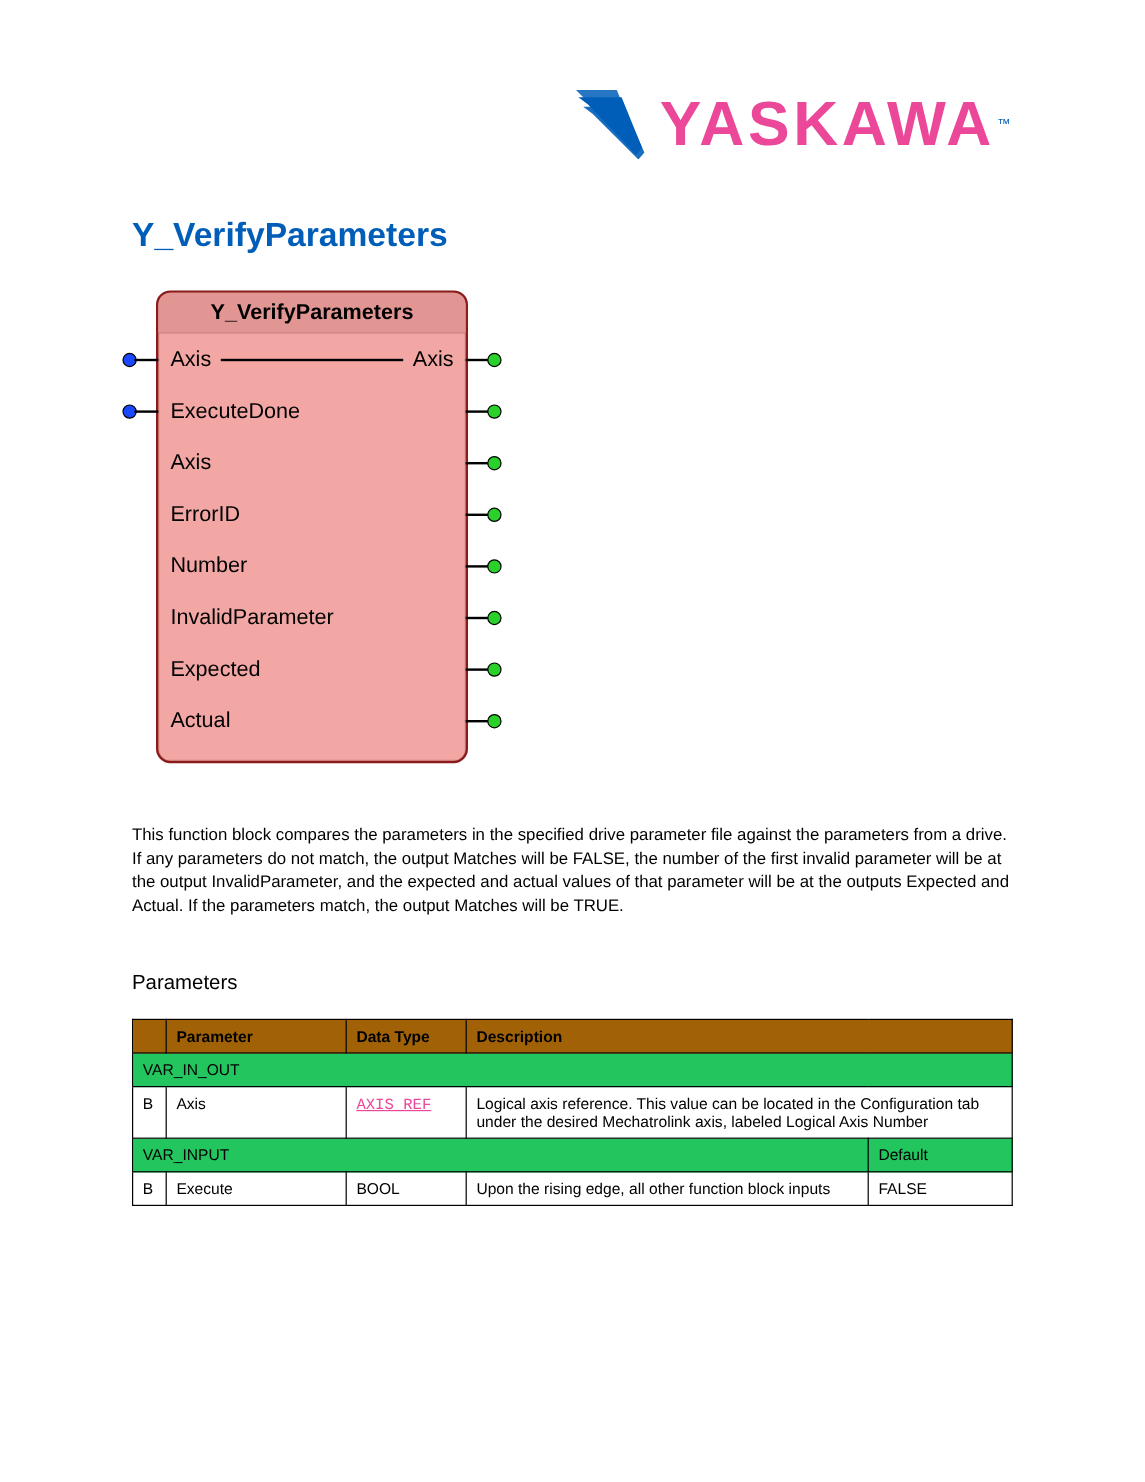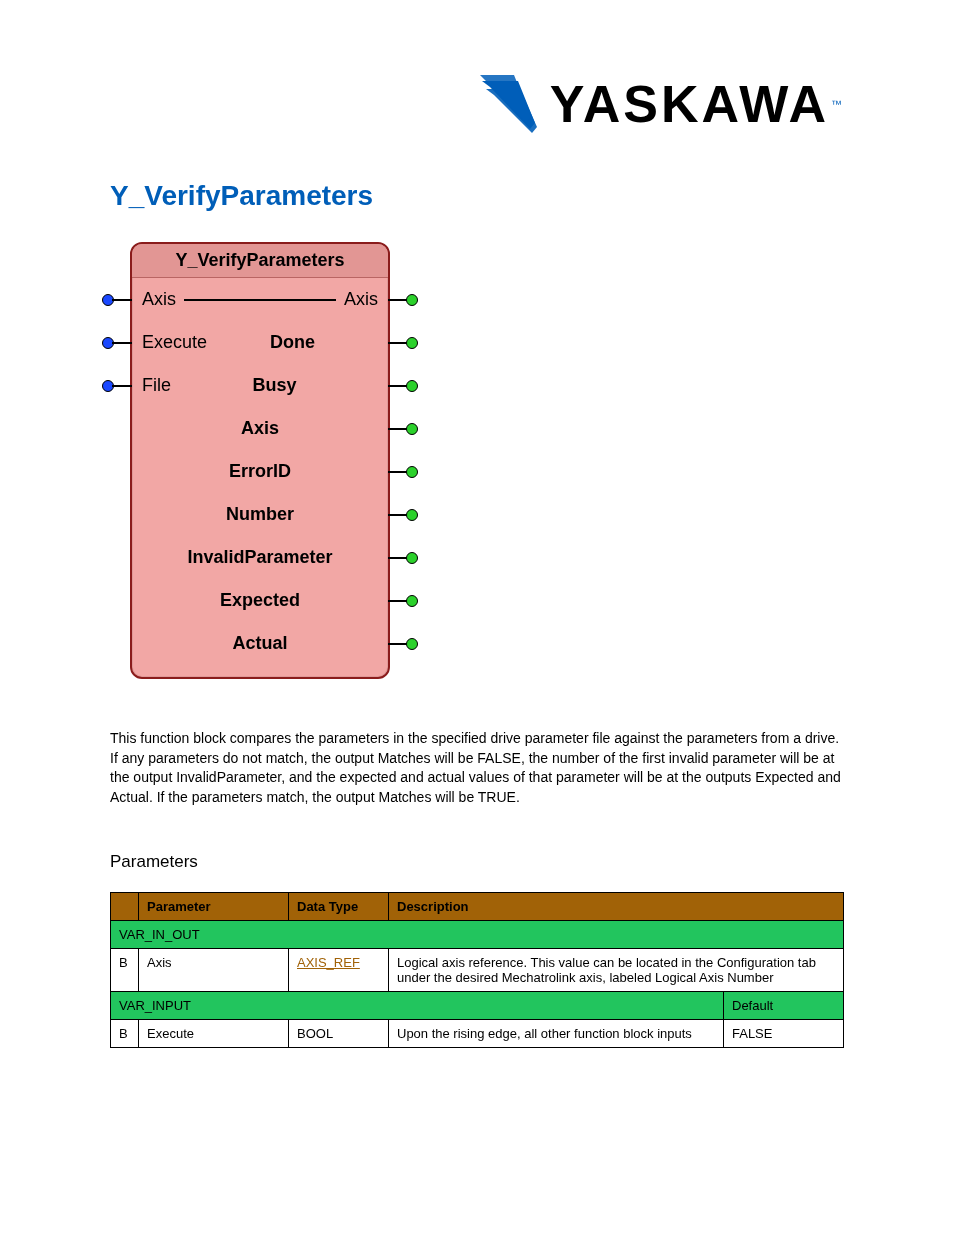--- a/index.html
+++ b/index.html
@@ -2,21 +2,21 @@
 <html><head>
 <meta charset="utf-8">
 <style>
   * { box-sizing: border-box; margin: 0; padding: 0; }
   html, body { width: 954px; height: 1235px; background: #fff; font-family: Arial, Helvetica, sans-serif; color: #000; }
   .page { position: relative; width: 954px; height: 1235px; padding: 60px 110px 0 110px; }
 
   
   .logo { position: absolute; top: 75px; right: 112px; display: flex; align-items: center; }
   .logo-mark { width: 62px; height: 58px; margin-right: 8px; }
-  .logo-text { font-family: Arial, Helvetica, sans-serif; font-size: 52px; font-weight: 600; letter-spacing: 3px; color: #000000; line-height: 1; }
+  .logo-text { font-family: Arial, Helvetica, sans-serif; font-size: 52px; font-weight: 600; letter-spacing: 3px; color: #ec4899; line-height: 1; }
   .logo-tm { font-size: 11px; color: #005eb8; vertical-align: top; margin-left: 2px; }
 
   
   .h1 { font-size: 28px; font-weight: 700; color: #005eb8; margin-top: 120px; margin-bottom: 30px; }
   .fb-wrap { margin-top: 10px; margin-left: 20px; }
 
   
   .fb { position: relative; display: inline-block; }
   .fb-body {
     background: #f2a7a5;
@@ -33,42 +33,42 @@
     text-align: center;
     padding: 6px 0;
     border-top-left-radius: 10px;
     border-top-right-radius: 10px;
     border-bottom: 1px solid #b96563;
   }
   .fb-rows { position: relative; }
   .fb-row { display: flex; justify-content: space-between; align-items: center; height: 43px; padding: 0 10px; font-size: 18px; position: relative; }
   .fb-left, .fb-right { display: flex; align-items: center; }
   .fb-left { justify-content: flex-start; }
-  .fb-right { justify-content: center; flex: 1; font-weight: bold; }
+  .fb-right { justify-content: flex-start; flex: 1; }
   .pin-line-l, .pin-line-r { position: absolute; width: 20px; height: 2px; background: #000; top: 50%; transform: translateY(-50%); }
   .pin-line-l { left: -20px; }
   .pin-line-r { right: -20px; }
   .dot { width: 12px; height: 12px; border-radius: 50%; border: 1px solid #000; position: absolute; top: 50%; transform: translate(0,-50%); }
   .dot-l { left: -30px; background: #1a48ff; }
   .dot-r { right: -30px; background: #2bd12b; }
   .axis-divider { flex: 1; height: 2px; background: #000; margin: 0 8px; }
 
   
   .section-text { font-size: 14px; line-height: 1.4; margin-top: 18px; }
   .h2 { font-size: 17px; font-weight: 400; margin-top: 45px; margin-bottom: 20px; }
 
   
   table.params { border-collapse: collapse; width: 100%; font-size: 13px; }
   table.params th, table.params td { border: 1px solid #000; padding: 6px 8px; vertical-align: top; text-align: left; }
   .row-yellow th { background: #a16207; font-weight: 700; }
   .row-blue td { background: #22c55e; font-weight: 400; }
   .param-col { width: 150px; }
   .type-col { width: 100px; }
   .def-col { width: 120px; }
-  .link { color: #a16207; text-decoration: underline; }
+  .link { color: #ec4899; text-decoration: underline; font-family: Liberation Mono, monospace; }
   .tiny-col { width: 28px; }
 </style>
 </head>
 <body>
 
 <div class="page">
 
   <div class="logo">
     <svg class="logo-mark" viewBox="0 0 62 58">
       <g fill="#005eb8">
@@ -105,32 +105,20 @@
             <div class="fb-left">
                 <span>Execute</span>
               </div>
             <div class="fb-right">
                 <span>Done</span>
               </div>
             <span class="pin-line-r"></span>
             <span class="dot dot-r"></span>
           </div>
 
-          <div class="fb-row">
-            <span class="dot dot-l"></span>
-            <span class="pin-line-l"></span>
-            <div class="fb-left">
-                <span>File</span>
-              </div>
-            <div class="fb-right">
-                <span>Busy</span>
-              </div>
-            <span class="pin-line-r"></span>
-            <span class="dot dot-r"></span>
-          </div>
 
           <div class="fb-row">
             <div class="fb-left"></div>
             <div class="fb-right">
                 <span>Axis</span>
               </div>
             <span class="pin-line-r"></span>
             <span class="dot dot-r"></span>
           </div>
 

